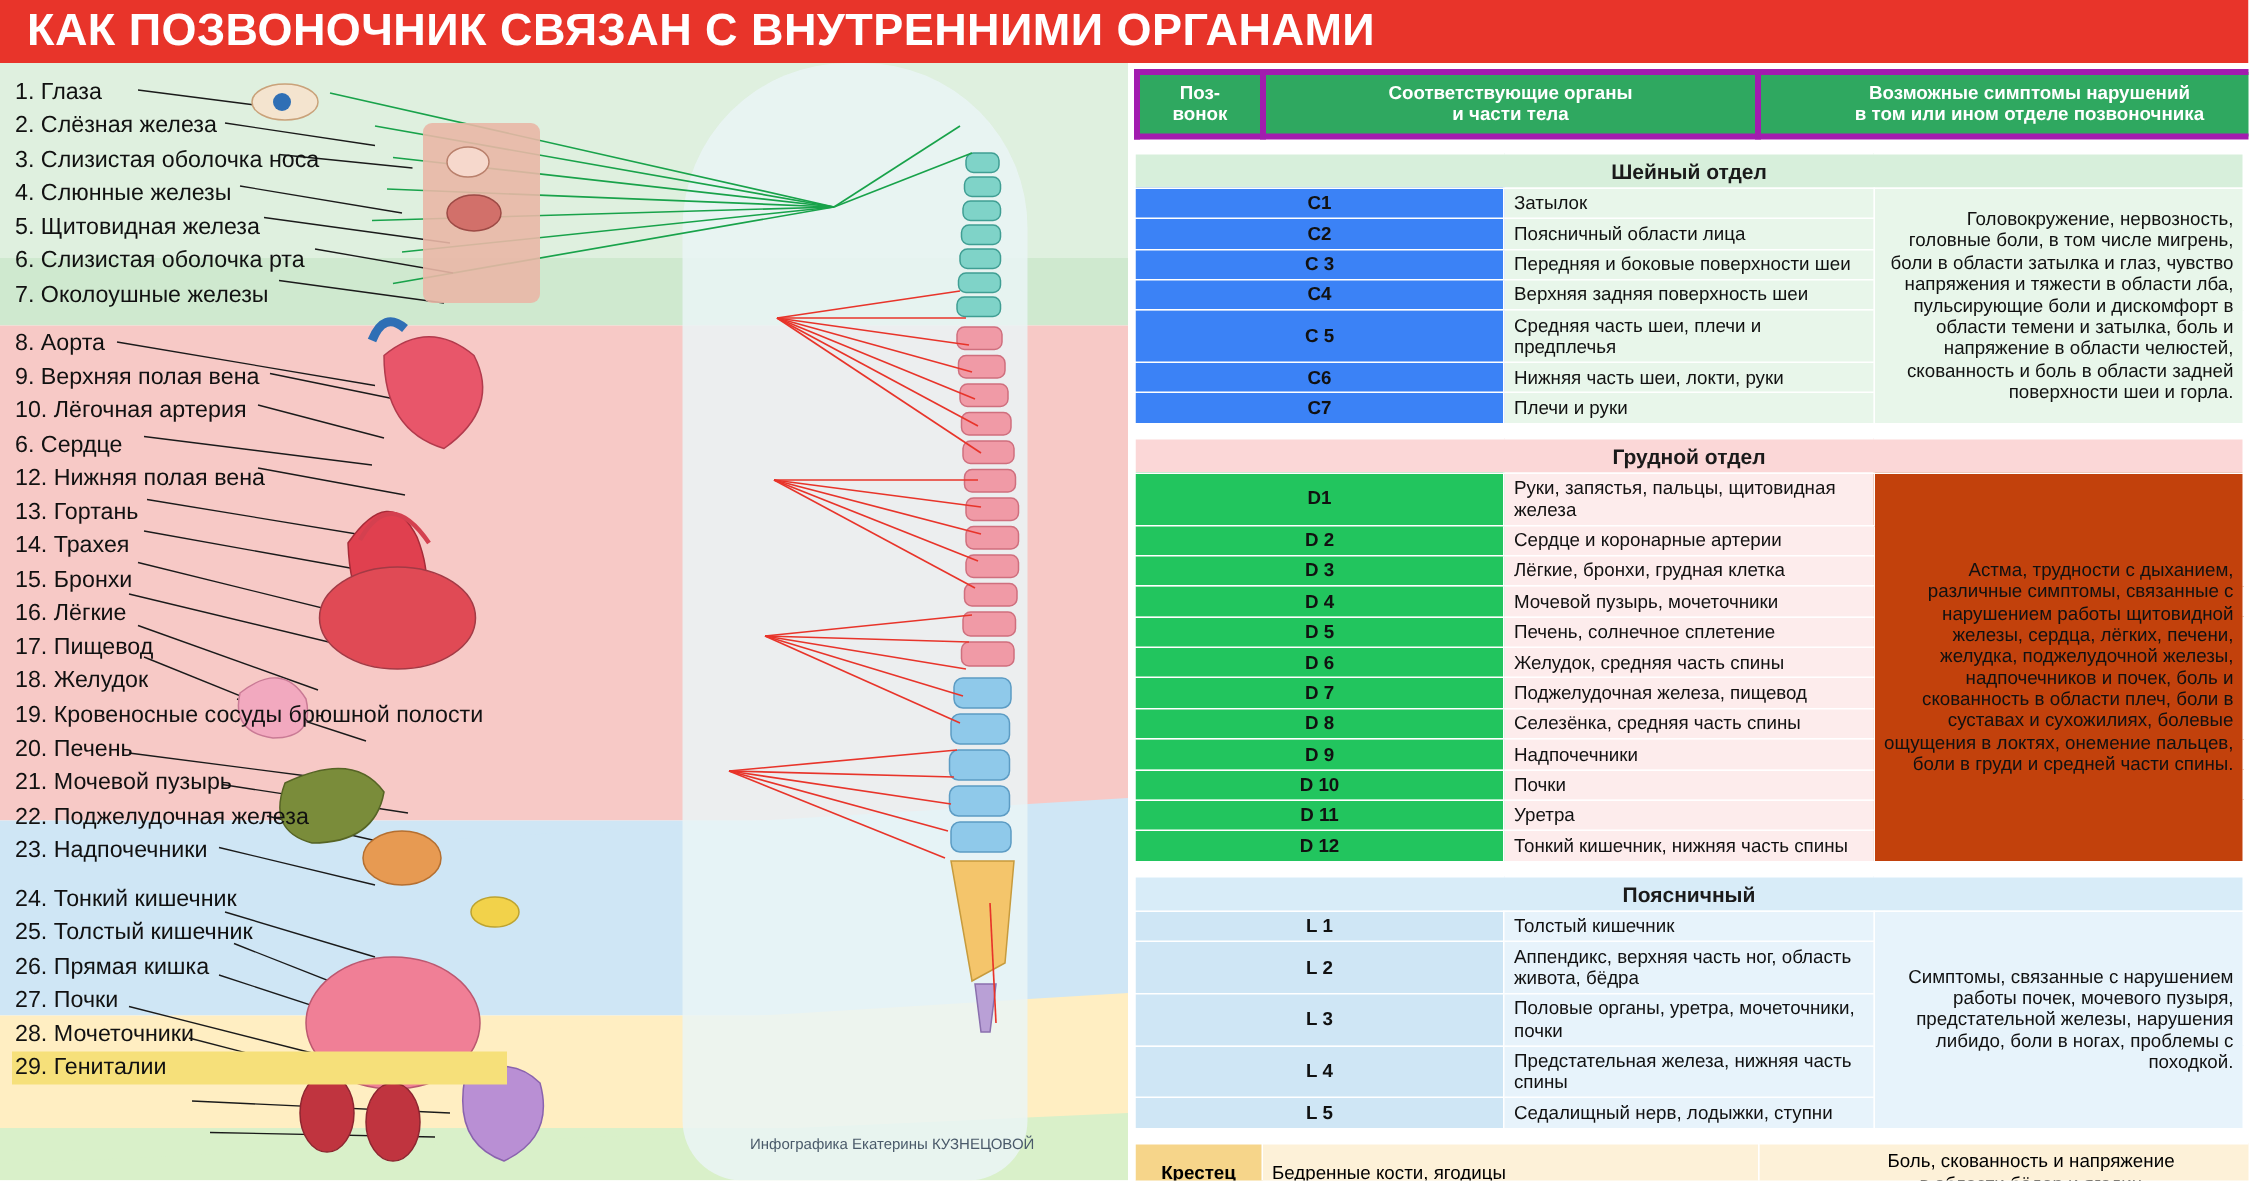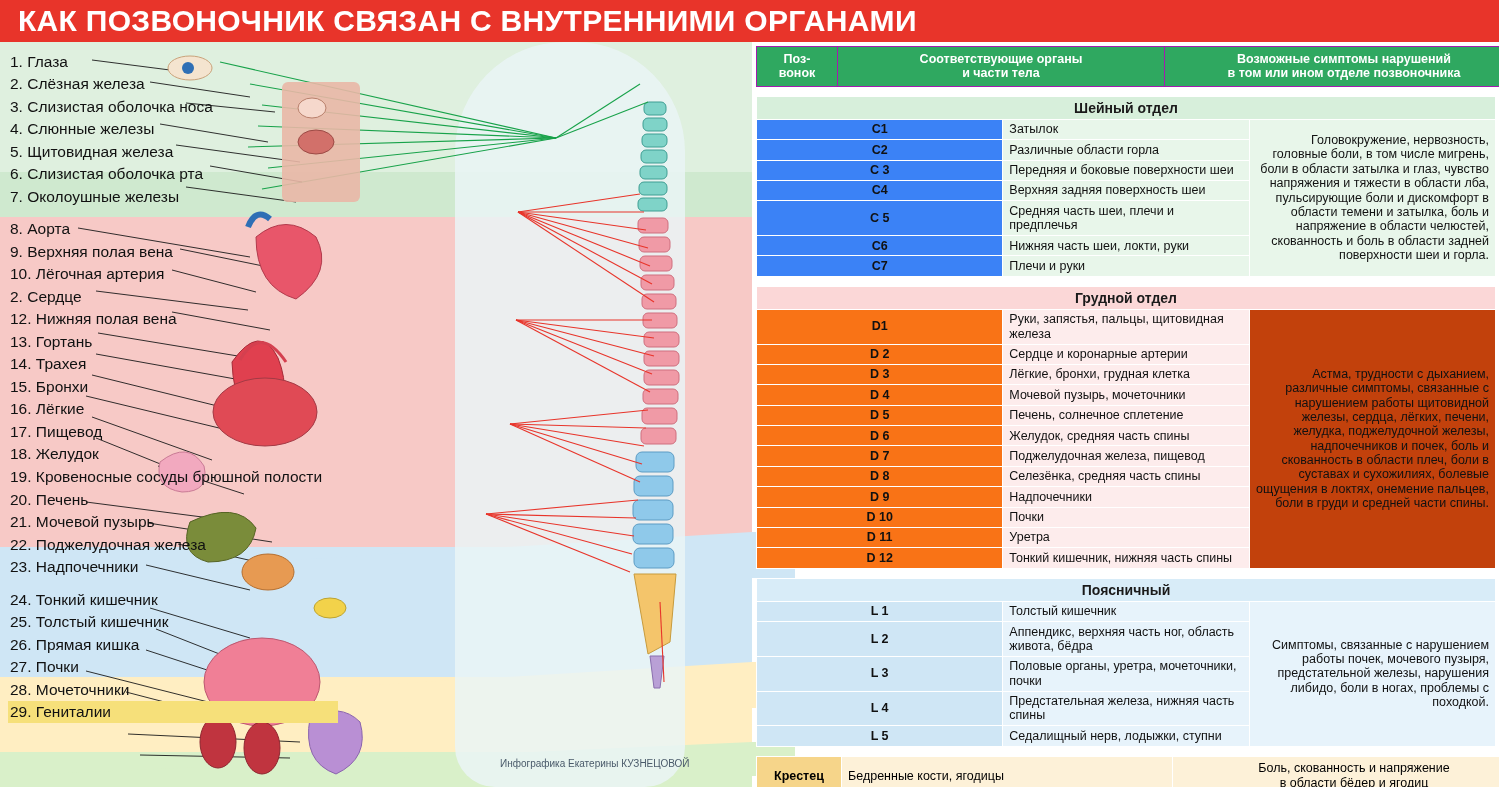--- a/index.html
+++ b/index.html
@@ -21,21 +21,20 @@
   .title-bar .title-text{
     color:#ffffff;font-weight:bold;font-size:30px;letter-spacing:0.3px;
     padding-left:18px;white-space:nowrap;
     font-family:"Liberation Sans", sans-serif;
   }
 
   
   .left-panel{
     position:absolute;left:0;top:42px;width:752px;height:745px;
     overflow:hidden;
-    padding-left:43px;
   }
   .band{position:absolute;left:0;width:752px;}
   .b1{top:0;height:130px;background:#dff0df;}
   .b2{top:130px;height:45px;background:#cfe9cf;}
   .b3{top:175px;height:330px;background:#f7c9c6;}
   .b4{top:505px;height:130px;background:#cfe6f5;}
   .b5{top:635px;height:75px;background:#ffeec2;}
   .b6{top:710px;height:35px;background:#d9f0c9;}
 
   
@@ -70,21 +69,21 @@
   }
 
   
   .right-panel{
     position:absolute;left:756px;top:46px;width:740px;height:738px;
   }
   table{border-collapse:collapse;width:100%;table-layout:fixed;}
   .hdr-row th{
     background:#2fa860;color:#fff;font-size:12.5px;font-weight:bold;
     text-align:center;vertical-align:middle;padding:5px 4px;
-    border:1px solid #a21caf;line-height:1.15;
+    border:4px solid #a21caf;line-height:1.15;
   }
   .col-vert{width:72px;}
   .col-organ{width:318px;}
   .col-sym{width:350px;}
 
   .sec-title td{
     text-align:center;font-weight:bold;font-size:14px;padding:3px 0;
     border:1px solid #ffffff;
   }
   .sec-cerv .sec-title td{background:#d7efdb;color:#1a1a1a;}
@@ -92,21 +91,21 @@
   .sec-lumb .sec-title td{background:#d8ecf8;color:#1a1a1a;}
 
   .data-row td{
     font-size:12.5px;padding:2.5px 6px;border:1px solid #ffffff;
     line-height:1.15;color:#111;
   }
   .c-vert{text-align:center;font-weight:bold;}
   .sec-cerv .c-vert{background:#3b82f6;}
   .sec-cerv .c-organ{background:#e8f6ea;}
   .sec-cerv .c-sym{background:#e8f6ea;}
-  .sec-thor .c-vert{background:#f97316;}
+  .sec-thor .c-vert{background:#22c55e;}
   .sec-thor .c-organ{background:#fdecec;}
   .sec-thor .c-sym{background:#c2410c;}
   .sec-lumb .c-vert{background:#cfe6f5;}
   .sec-lumb .c-organ{background:#e7f3fb;}
   .sec-lumb .c-sym{background:#e7f3fb;}
 
   .c-sym{text-align:right;vertical-align:middle;font-size:12.3px;line-height:1.25;}
   .spacer{height:9px;}
 
   .bottom-block{margin-top:9px;}
@@ -276,21 +275,21 @@
       <div class="organ-item">2. Слёзная железа</div>
       <div class="organ-item">3. Слизистая оболочка носа</div>
       <div class="organ-item">4. Слюнные железы</div>
       <div class="organ-item">5. Щитовидная железа</div>
       <div class="organ-item">6. Слизистая оболочка рта</div>
       <div class="organ-item">7. Околоушные железы</div>
       <div class="group-gap"></div>
       <div class="organ-item">8. Аорта</div>
       <div class="organ-item">9. Верхняя полая вена</div>
       <div class="organ-item">10. Лёгочная артерия</div>
-      <div class="organ-item">2. Сердце</div>
+      <div class="organ-item">6. Сердце</div>
       <div class="organ-item">12. Нижняя полая вена</div>
       <div class="organ-item">13. Гортань</div>
       <div class="organ-item">14. Трахея</div>
       <div class="organ-item">15. Бронхи</div>
       <div class="organ-item">16. Лёгкие</div>
       <div class="organ-item">17. Пищевод</div>
       <div class="organ-item">18. Желудок</div>
       <div class="organ-item" style="white-space:normal;line-height:1.05;">19. Кровеносные сосуды брюшной полости</div>
       <div class="organ-item">20. Печень</div>
       <div class="organ-item">21. Мочевой пузырь</div>
@@ -331,21 +330,21 @@
           <tr class="sec-title">
             <td colspan="3">Шейный отдел</td>
           </tr>
       <tr class="data-row">
         <td class="col-vert c-vert">C1</td>
         <td class="col-organ c-organ">Затылок</td>
         <td class="col-sym c-sym" rowspan="7">Головокружение, нервозность, головные боли, в том числе мигрень, боли в области затылка и глаз, чувство напряжения и тяжести в области лба, пульсирующие боли и дискомфорт в области темени и затылка, боль и напряжение в области челюстей, скованность и боль в области задней поверхности шеи и горла.</td>
       </tr>
       <tr class="data-row">
         <td class="c-vert">C2</td>
-        <td class="c-organ">Различные области горла</td>
+        <td class="c-organ">Поясничный области лица</td>
       </tr>
       <tr class="data-row">
         <td class="c-vert">C 3</td>
         <td class="c-organ">Передняя и боковые поверхности шеи</td>
       </tr>
       <tr class="data-row">
         <td class="c-vert">C4</td>
         <td class="c-organ">Верхняя задняя поверхность шеи</td>
       </tr>
       <tr class="data-row">

